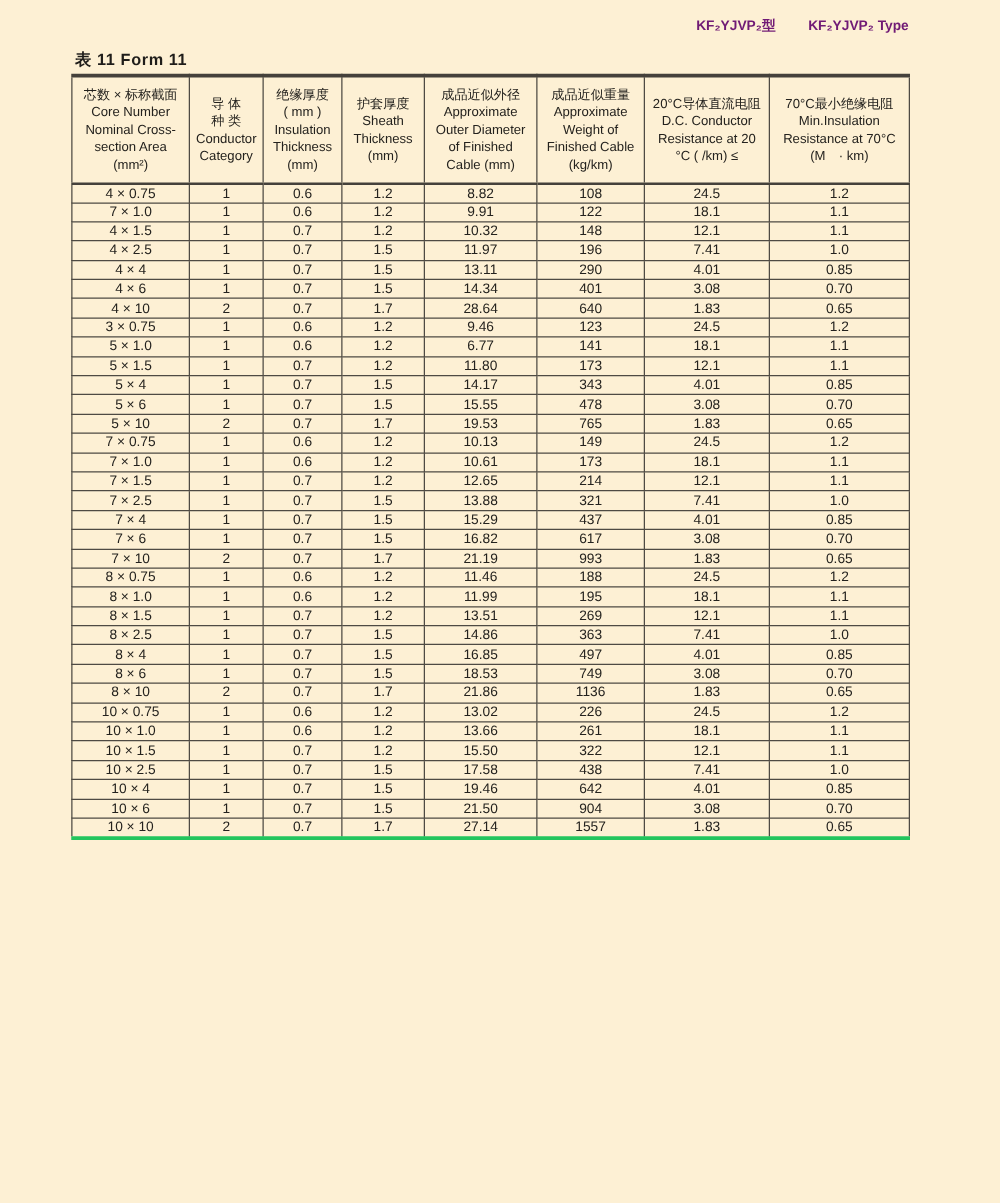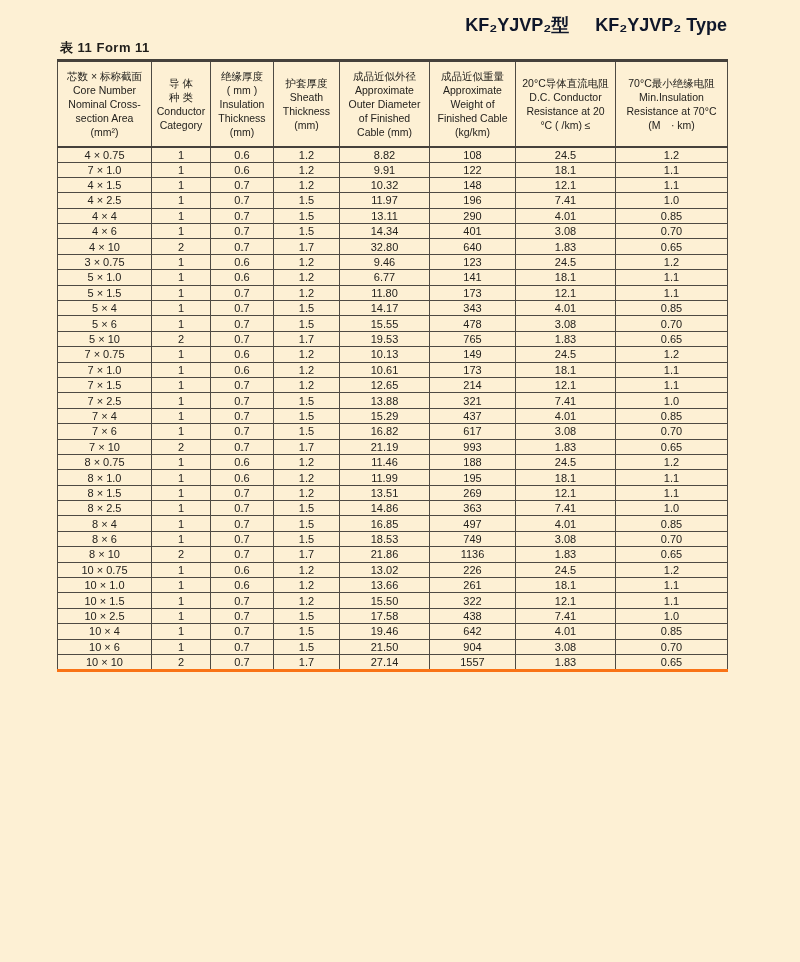--- a/index.html
+++ b/index.html
@@ -17,39 +17,39 @@
     position: absolute;
     left: 60px; top: 39px;
     font-size: 13px;
     font-weight: 700;
     letter-spacing: 0.5px;
     color: #1f1d1a;
   }
   .type-title {
     position: absolute;
     right: 73px; top: 13px;
-    font-size: 18px;
+    font-size: 11px;
     font-weight: 700;
-    color: #0f172a;
+    color: #701a75;
     white-space: nowrap;
   }
   .type-title .cn { margin-right: 26px; }
 
   table.spec {
     position: absolute;
     left: 57px; top: 59px;
     width: 670px;
     border-collapse: collapse;
     table-layout: fixed;
     background: transparent;
   }
   table.spec, table.spec th, table.spec td {
     border: 1px solid #4e4a43;
   }
-  table.spec { border-top: 3px solid #45413b; border-bottom: 3px solid #f97316; }
+  table.spec { border-top: 3px solid #45413b; border-bottom: 3px solid #22c55e; }
   table.spec thead th { border-bottom: 2px solid #45413b; }
 
   table.spec th {
     height: 86px;
     vertical-align: middle;
     text-align: center;
     font-weight: 400;
     font-size: 10.5px;
     line-height: 14px;
     white-space: pre-line;
@@ -197,21 +197,21 @@
           <td>14.34</td>
           <td>401</td>
           <td>3.08</td>
           <td>0.70</td>
         </tr>
         <tr>
           <td>4 × 10</td>
           <td>2</td>
           <td>0.7</td>
           <td>1.7</td>
-          <td>32.80</td>
+          <td>28.64</td>
           <td>640</td>
           <td>1.83</td>
           <td>0.65</td>
         </tr>
         <tr>
           <td>3 × 0.75</td>
           <td>1</td>
           <td>0.6</td>
           <td>1.2</td>
           <td>9.46</td>

